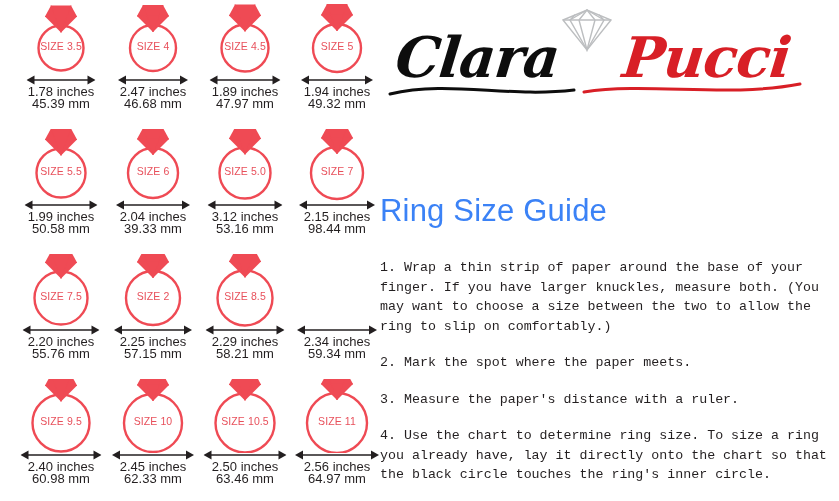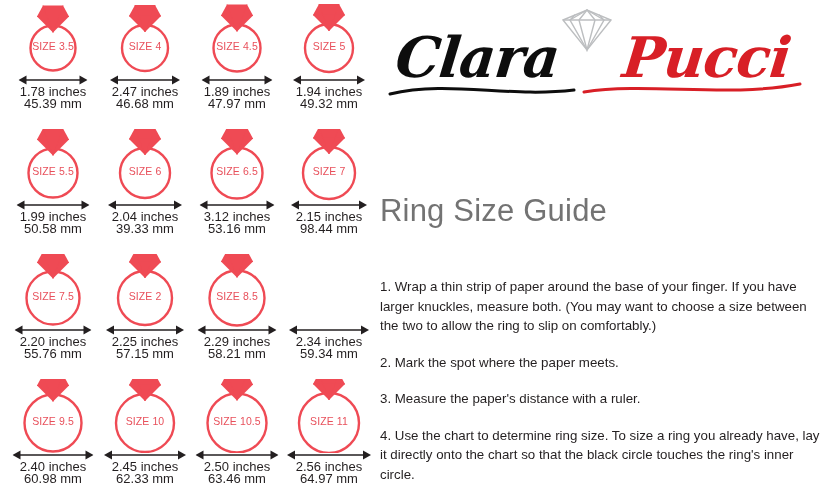--- a/index.html
+++ b/index.html
@@ -16,21 +16,21 @@
   }
   .page {
     position: relative;
     width: 839px;
     height: 501px;
   }
 
   
   .chart {
     position: absolute;
-    left: 4px;
+    left: 12px;
     top: 0;
     width: 368px;
     height: 501px;
     box-sizing: border-box;
     padding: 4px 0 16px 4px;
     display: grid;
     grid-template-columns: repeat(4, 90px);
     grid-template-rows: repeat(4, 123px);
     column-gap: 2px;
     row-gap: 2px;
@@ -125,28 +125,29 @@
   .logo-swash {
     position: absolute;
     left: 12px;
     top: 72px;
   }
   .guide-title {
     position: absolute;
     left: 12px;
     top: 193px;
     font-size: 31px;
-    color: #737373;
+    color: #3b82f6;
     letter-spacing: .2px;
   }
   .steps {
     position: absolute;
     left: 12px;
-    top: 264px;
+    top: 245px;
     width: 448px;
+    font-family: Liberation Mono, monospace;
   }
   .step {
     font-size: 13.3px;
     line-height: 19.5px;
     color: #231f20;
     margin-bottom: 17px;
   }
   .step:last-child { margin-bottom: 0; }
 </style>
 </head>
@@ -293,21 +294,21 @@
             <circle cx="45" cy="44" r="25.5" fill="none" stroke="#ef4a54" stroke-width="2.4"></circle>
             <g fill="#ef4a54">
               <path d="M29 9.5 L35 -1.5 L55 -1.5 L61 9.5 L45 25.5 Z"></path>
             </g>
             <g stroke="#ef4a54" stroke-width="1" fill="none" opacity="0.95">
               <path d="M29 9.5 L61 9.5"></path>
               <path d="M35 -1.5 L39 9.5 L45 25.5"></path>
               <path d="M55 -1.5 L51 9.5 L45 25.5"></path>
             </g>
           </svg>
-          <div class="size-label">SIZE 6.5</div>
+          <div class="size-label">SIZE 5.0</div>
         </div>
         <svg class="measure" style="top:70px" width="75" height="12" viewBox="0 0 75 12">
           <line x1="7" y1="6" x2="68" y2="6" stroke="#231f20" stroke-width="1.6"></line>
           <path d="M0 6 L8 1.5 L8 10.5 Z" fill="#231f20"></path>
           <path d="M75 6 L67 1.5 L67 10.5 Z" fill="#231f20"></path>
         </svg>
         <div class="dims"><span>3.12 inches</span><br><span>53.16 mm</span></div>
       </div>
       <div class="cell">
         <div class="ring-wrap">

